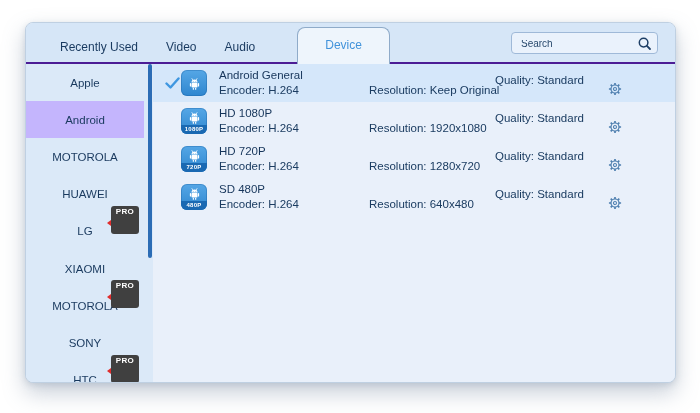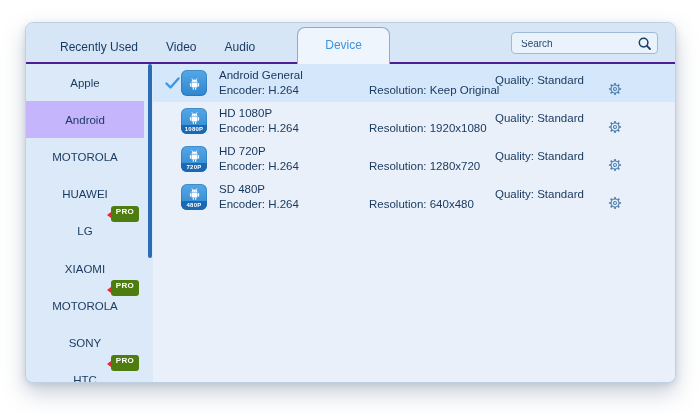--- a/index.html
+++ b/index.html
@@ -59,23 +59,23 @@
     background:#DBE9F8; flex:none; overflow:hidden;
   }
   .side-item {
     position:relative; height:37.2px; width:118px;
     display:flex; align-items:center; justify-content:center;
     font-size:11.5px; color:#19395E; cursor:default;
   }
   .side-item.selected { background:#c4b5fd; }
   .pro-badge {
     position:absolute; top:-7px; right:5px;
-    background:#4d7c0f; color:#fff;
+    background:#404040; color:#fff;
     font-size:8px; font-weight:bold; letter-spacing:.3px;
-    padding:2px 5px 6px 5px; border-radius:3px; line-height:1;
+    padding:2px 5px 18px 5px; border-radius:3px; line-height:1;
   }
   .pro-badge::before {
     content:''; position:absolute; left:-4px; top:60%;
     transform:translateY(-50%);
     border-top:3px solid transparent; border-bottom:3px solid transparent;
     border-right:4px solid #E02C2C;
   }
   .side-scrollbar {
     position:absolute; top:0; right:1px; width:4px; height:194px;
     background:#2B6CB5; border-radius:2px;

